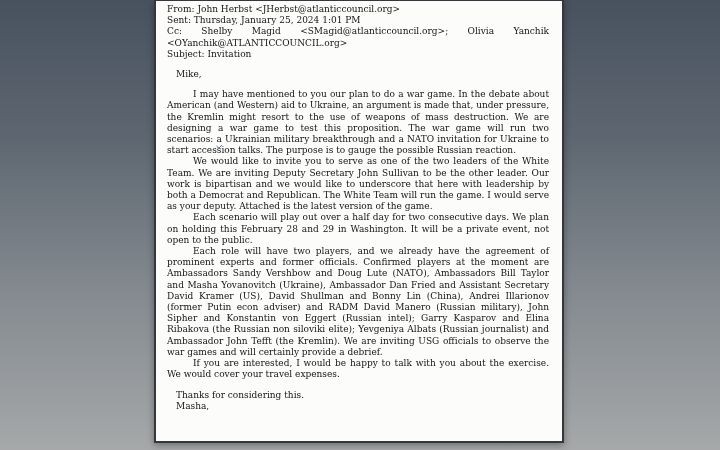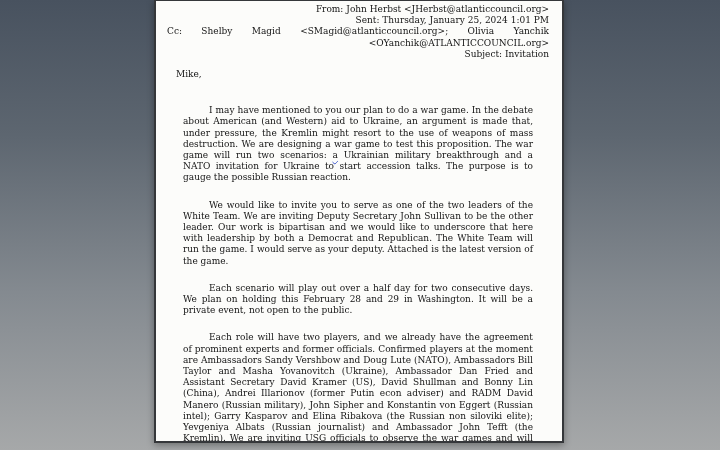--- a/index.html
+++ b/index.html
@@ -30,29 +30,28 @@
     padding: 3px 13px 0 11px;
     overflow: hidden;
     font-family: "DejaVu Serif", "Liberation Serif", serif;
     font-size: 9px;
     line-height: 11.2px;
     color: #141414;
   }
   .hline {
     white-space: nowrap;
     overflow: hidden;
-    text-align: right;
   }
   .just {
     white-space: normal;
     text-align: justify;
     text-align-last: justify;
   }
   .para {
-    margin: 16px;
+    margin: 0;
     text-align: justify;
     text-indent: 26px;
   }
   .line {}
   .ind { padding-left: 9px; }
   .spacer { height: 9px; }
   .squiggle {
     text-decoration: underline;
     text-decoration-style: wavy;
     text-decoration-thickness: 1px;
@@ -79,20 +78,21 @@
     <div class="spacer"></div>
 
     <p class="para"><span>I may have mentioned to you our plan to do a war game.  In the debate about American (and Western) aid to Ukraine, an argument is made that, under pressure, the Kremlin might resort to the use of weapons of mass destruction. We are designing a war game to test this proposition. The war game will run two scenarios: </span><span class="squiggle" style="text-decoration-color: rgb(58, 86, 204);">a</span><span> Ukrainian military breakthrough and a NATO invitation for Ukraine to start accession talks. The purpose is to gauge the possible Russian reaction.</span></p>
 
     <p class="para">We would like to invite you to serve as one of the two leaders of the White Team. We are inviting Deputy Secretary John Sullivan to be the other leader. Our work is bipartisan and we would like to underscore that here with leadership by both a Democrat and Republican. The White Team will run the game. I would serve as your deputy. Attached is the latest version of the game.</p>
 
     <p class="para">Each scenario will play out over a half day for two consecutive days. We plan on holding this February 28 and 29 in Washington. It will be a private event, not open to the public.</p>
 
     <p class="para">Each role will have two players, and we already have the agreement of prominent experts and former officials. Confirmed players at the moment are Ambassadors Sandy Vershbow and Doug Lute (NATO), Ambassadors Bill Taylor and Masha Yovanovitch (Ukraine), Ambassador Dan Fried and Assistant Secretary David Kramer (US), David Shullman and Bonny Lin (China), Andrei Illarionov (former Putin econ adviser) and RADM David Manero (Russian military), John Sipher and Konstantin von Eggert (Russian intel); Garry Kasparov and Elina Ribakova (the Russian non siloviki elite); Yevgeniya Albats (Russian journalist) and Ambassador John Tefft (the Kremlin). We are inviting USG officials to observe the war games and will certainly provide a debrief.</p>
 
+    <p class="para">If you are interested, I would be happy to talk with you about the exercise. We would cover your travel expenses.</p>
 
     <div class="spacer"></div>
 
     <div class="line ind">Thanks for considering this.</div>
     <div class="line ind">Masha,</div>
 
     <div class="spacer"></div>
 
 
   </div>

